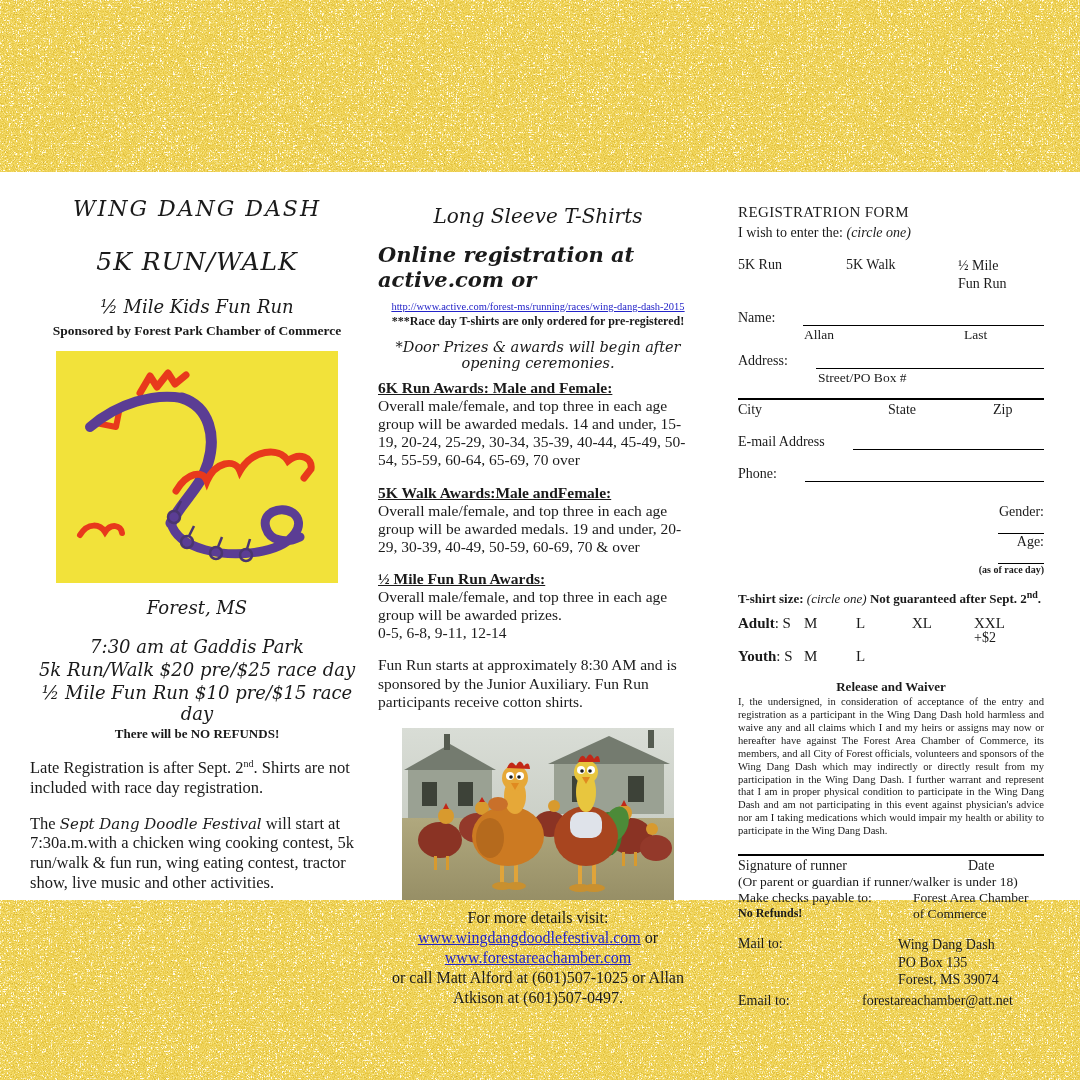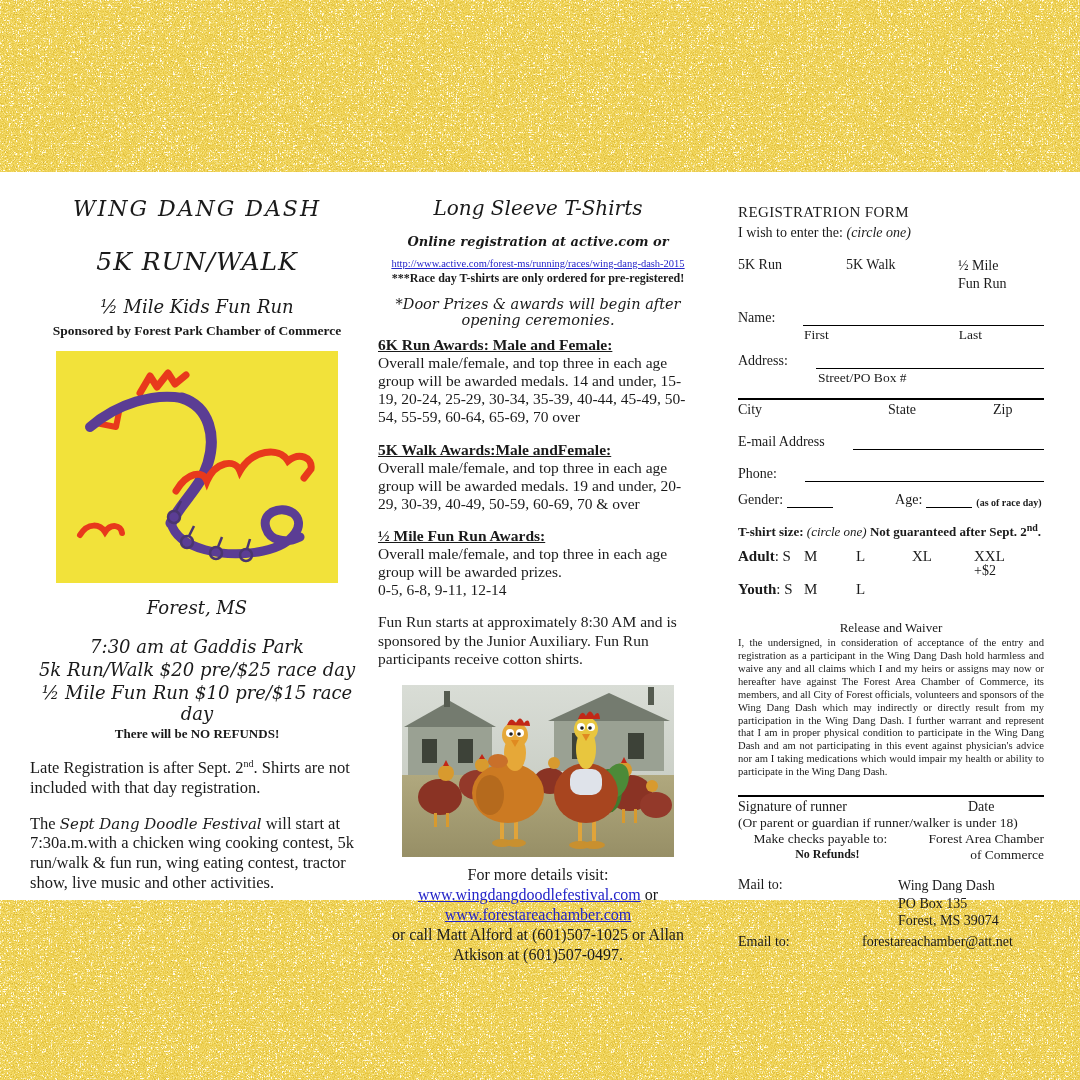--- a/index.html
+++ b/index.html
@@ -19,23 +19,23 @@
   .logo-box{width:282px;height:232px;margin:0 auto;background:#f2e23a;}
   .l-loc{font-size:18px;margin:14px 0 0;}
   .l-date{font-size:18px;margin:16px 0 0;}
   .l-time{font-size:18px;margin:18px 0 0;}
   .l-price{font-size:18px;margin:2px 0 0;}
   .l-norefund{font-size:13px;font-weight:bold;margin:2px 0 0;}
   .l-para{font-size:16.5px;text-align:left;margin:16px 0 0;line-height:1.2;}
   sup.sm{font-size:10px;vertical-align:super;line-height:0;}
 
   
-  .col-mid{position:absolute;left:378px;top:196px;width:320px;}
+  .col-mid{position:absolute;left:378px;top:204px;width:320px;}
   .m-head{font-size:20px;text-align:center;margin:0 0 14px;}
-  .m-online{font-size:13px;font-weight:bold;text-align:center;margin:0 0 9px;
+  .m-online{font-size:21px;font-weight:bold;margin:0 0 9px;
             font-family:"DejaVu Serif", serif;font-style:italic;}
   .m-url{font-size:10.5px;text-align:center;margin:0 0 2px;}
   a.link{color:#2323c8;text-decoration:underline;cursor:pointer;word-break:break-all;}
   .m-note{font-size:12px;font-weight:bold;text-align:center;margin:0 0 10px;}
   .m-door{font-size:14.5px;text-align:center;margin:0 0 8px;font-family:"DejaVu Serif",serif;font-style:italic;}
   .m-sec-h{font-size:15.5px;font-weight:bold;text-decoration:underline;margin:8px 0 0;}
   .m-sec-b{font-size:15.5px;line-height:1.17;margin:0 0 14px;}
   .m-funrun{font-size:15.5px;line-height:1.2;margin:12px 0 0;}
   .photo{display:block;margin:16px auto 8px;}
   .m-details{font-size:16px;text-align:center;line-height:1.25;margin:4px 0 0;}
@@ -46,34 +46,34 @@
   .f-enter{margin:0 0 16px;}
   .it{font-style:italic;}
   .f-options{display:flex;margin:0 0 18px;}
   .f-opt1{width:108px;} .f-opt2{width:112px;} .f-opt3{width:86px;line-height:1.25;}
   .f-row{display:flex;align-items:flex-end;margin:10px 0 0;gap:24px;}
   .fill{flex:1;border-bottom:1px solid #000;height:14px;margin-left:4px;}
   .f-under{display:flex;font-size:13.5px;margin:1px 0 8px;}
   .rule{border-top:2.5px solid #000;margin:12px 0 2px;}
   .csz{display:flex;font-size:14px;}
   .csz span:nth-child(1){width:150px;} .csz span:nth-child(2){width:105px;}
-  .f-ga{display:flex;align-items:flex-end;margin:10px 0 0;}
+  .f-ga{display:flex;align-items:flex-end;margin:22px 0 0;flex-direction:column;}
   .blank{display:inline-block;border-bottom:1px solid #000;height:13px;}
   .f-tshirt{font-size:13px;font-weight:bold;margin:16px 0 8px;}
   .sizes{display:flex;font-size:15px;margin:2px 0 0;}
   .sizes .lab{font-weight:bold;}
   .sizes span{display:inline-block;}
   .sz0{width:66px;} .sz1{width:52px;} .sz2{width:56px;} .sz3{width:62px;} .sz4{width:46px;}
   .xxl2{font-size:14px;margin:-2px 0 0 236px;}
-  .waiver-h{font-size:13px;font-weight:normal;text-align:center;margin:22px 0 1px;}
+  .waiver-h{font-size:13px;font-weight:bold;text-align:center;margin:14px 0 1px;}
   .waiver{font-size:10.6px;line-height:1.22;text-align:justify;}
   .sig-row{display:flex;margin:2px 0 0;}
   .sig-row span:first-child{width:230px;}
   .f-small{font-size:13.5px;}
-  .checks{display:flex;justify-content:flex-end;}
+  .checks{display:flex;}
   .checks .c1{width:175px;}
   .norefund{font-weight:bold;font-size:12px;}
   .mailrow{display:flex;margin:14px 0 0;}
   .mailrow .c1{width:160px;}
   .addr{line-height:1.25;}
 </style>
 </head>
 <body>
 
 <div class="page">
@@ -142,21 +142,21 @@
         </g>
       </svg>
     </div>
 
     <div class="l-loc cal">Forest, MS</div>
     <div class="l-time cal">7:30 am at Gaddis Park</div>
     <div class="l-price cal">5k Run/Walk $20 pre/$25 race day</div>
     <div class="l-price cal">½ Mile Fun Run $10 pre/$15 race day</div>
     <div class="l-norefund">There will be NO REFUNDS!</div>
 
-    <p class="l-para"><span>Late Registration is after Sept. 2</span><sup class="sm">nd</sup><span>. Shirts are not included with that day registration.</span></p>
+    <p class="l-para"><span>Late Registration is after Sept. 2</span><sup class="sm">nd</sup><span>. Shirts are not included with race day registration.</span></p>
     <p class="l-para"><span>The </span><span class="cal" style="font-size:15px">Sept Dang Doodle Festival</span><span> will start at 7:30a.m.with a chicken wing cooking contest, 5k run/walk &amp; fun run, wing eating contest, tractor show, live music and other activities.</span></p>
   </div>
 
   <div class="col-mid">
     <div class="m-head cal">Long Sleeve T-Shirts</div>
     <div class="m-online">Online registration at active.com or</div>
     <div class="m-url"><a class="link">http://www.active.com/forest-ms/running/races/wing-dang-dash-2015</a></div>
     <div class="m-note">***Race day T-shirts are only ordered for pre-registered!</div>
     <div class="m-door">*Door Prizes &amp; awards will begin after opening ceremonies.</div>
 
@@ -286,21 +286,21 @@
       <span class="f-opt1">5K Run</span>
       <span class="f-opt2">5K Walk</span>
       <span class="f-opt3"><span>½ Mile</span><br><span>Fun Run</span></span>
     </div>
 
     <div class="f-row">
         <span>Name:</span>
         <span class="fill"></span>
       </div>
     <div class="f-under">
-        <span style="margin-left:66px">First</span>
+        <span style="margin-left:66px">Allan</span>
         <span style="margin-left:130px">Last</span>
       </div>
 
     <div class="f-row">
         <span>Address:</span>
         <span class="fill"></span>
       </div>
     <div class="f-under">
         <span style="margin-left:80px">Street/PO Box #</span>
       </div>

